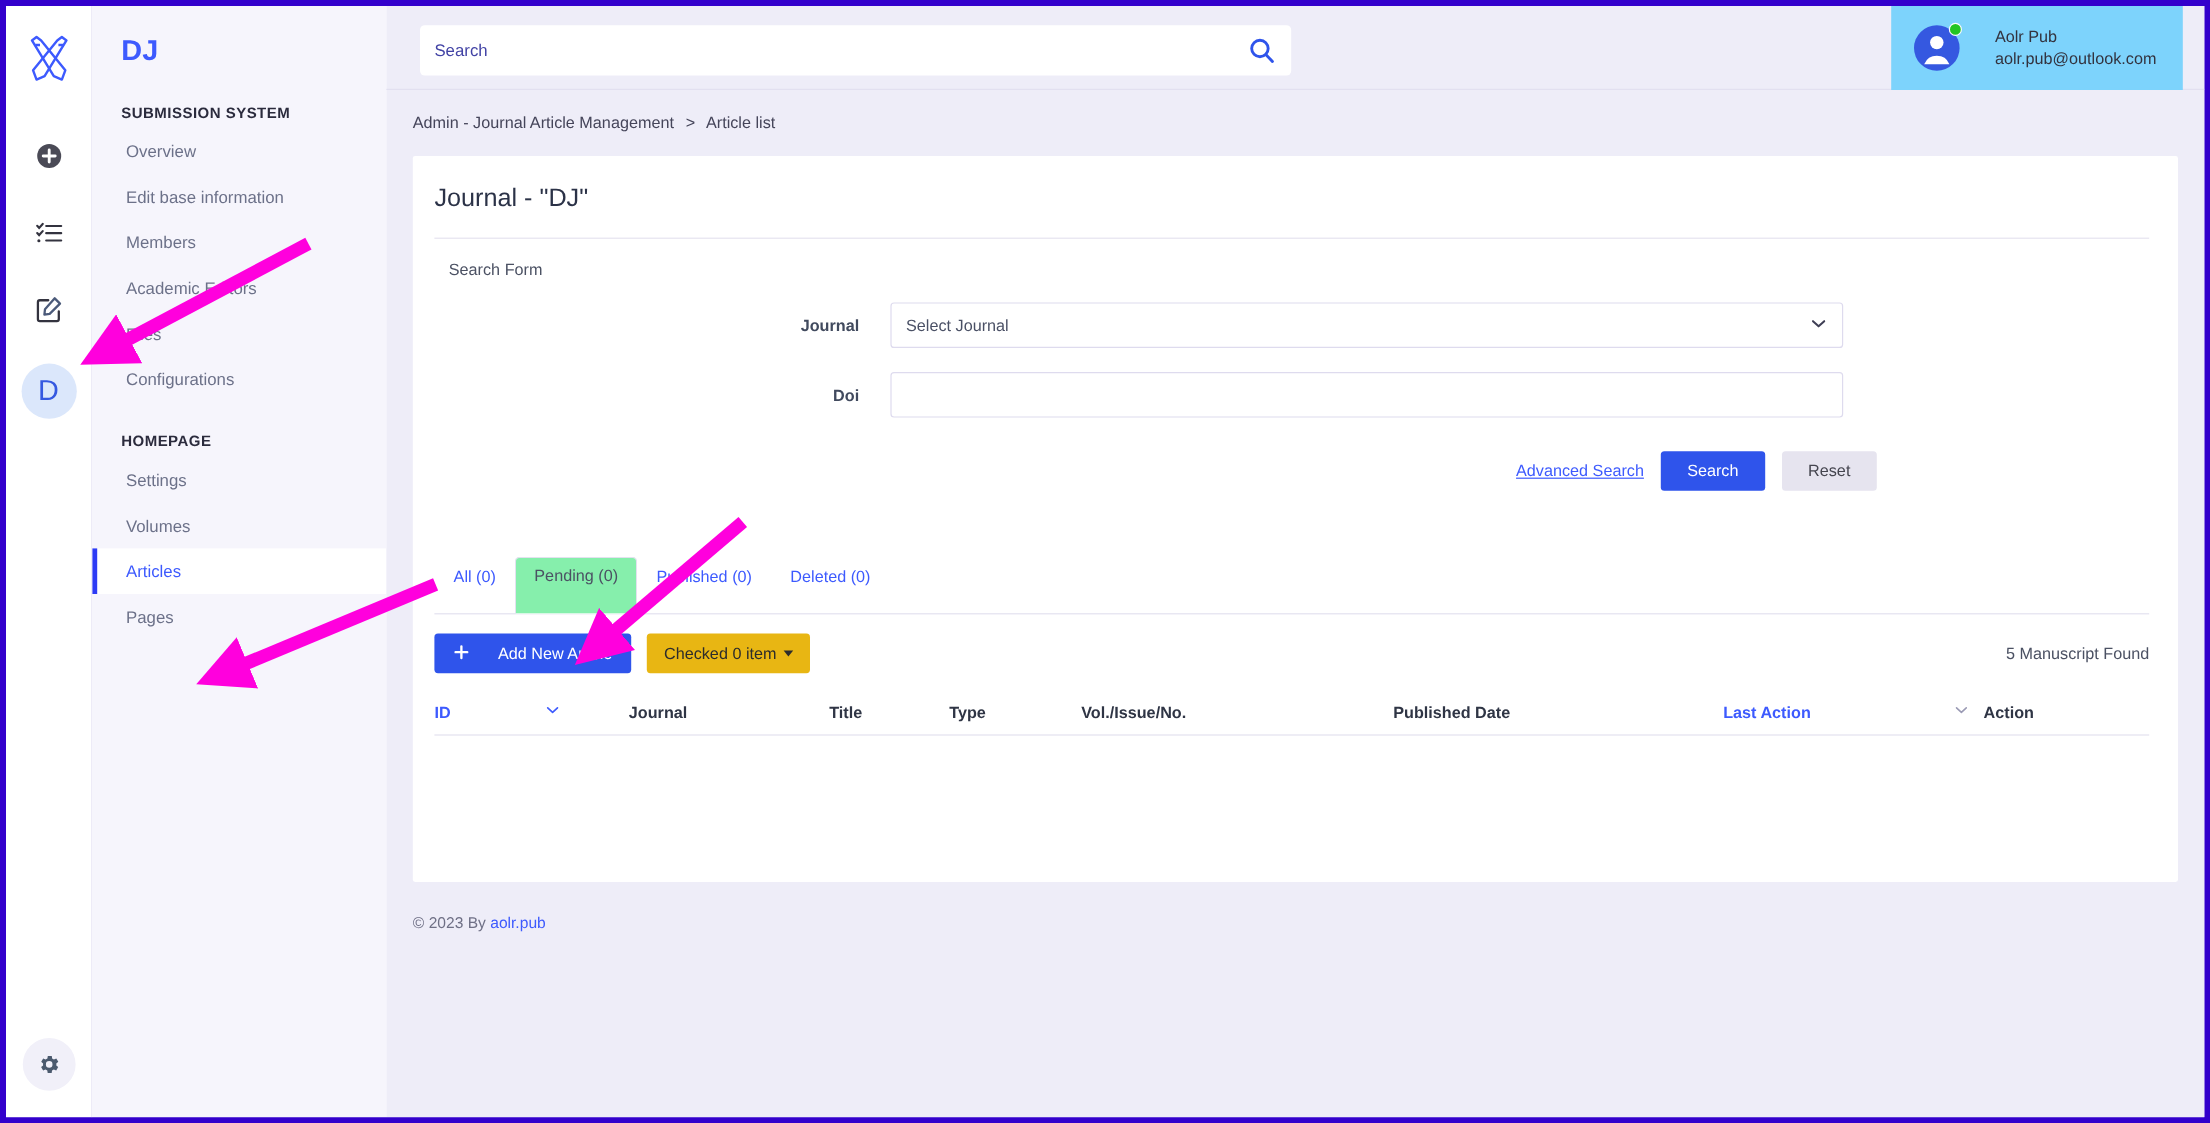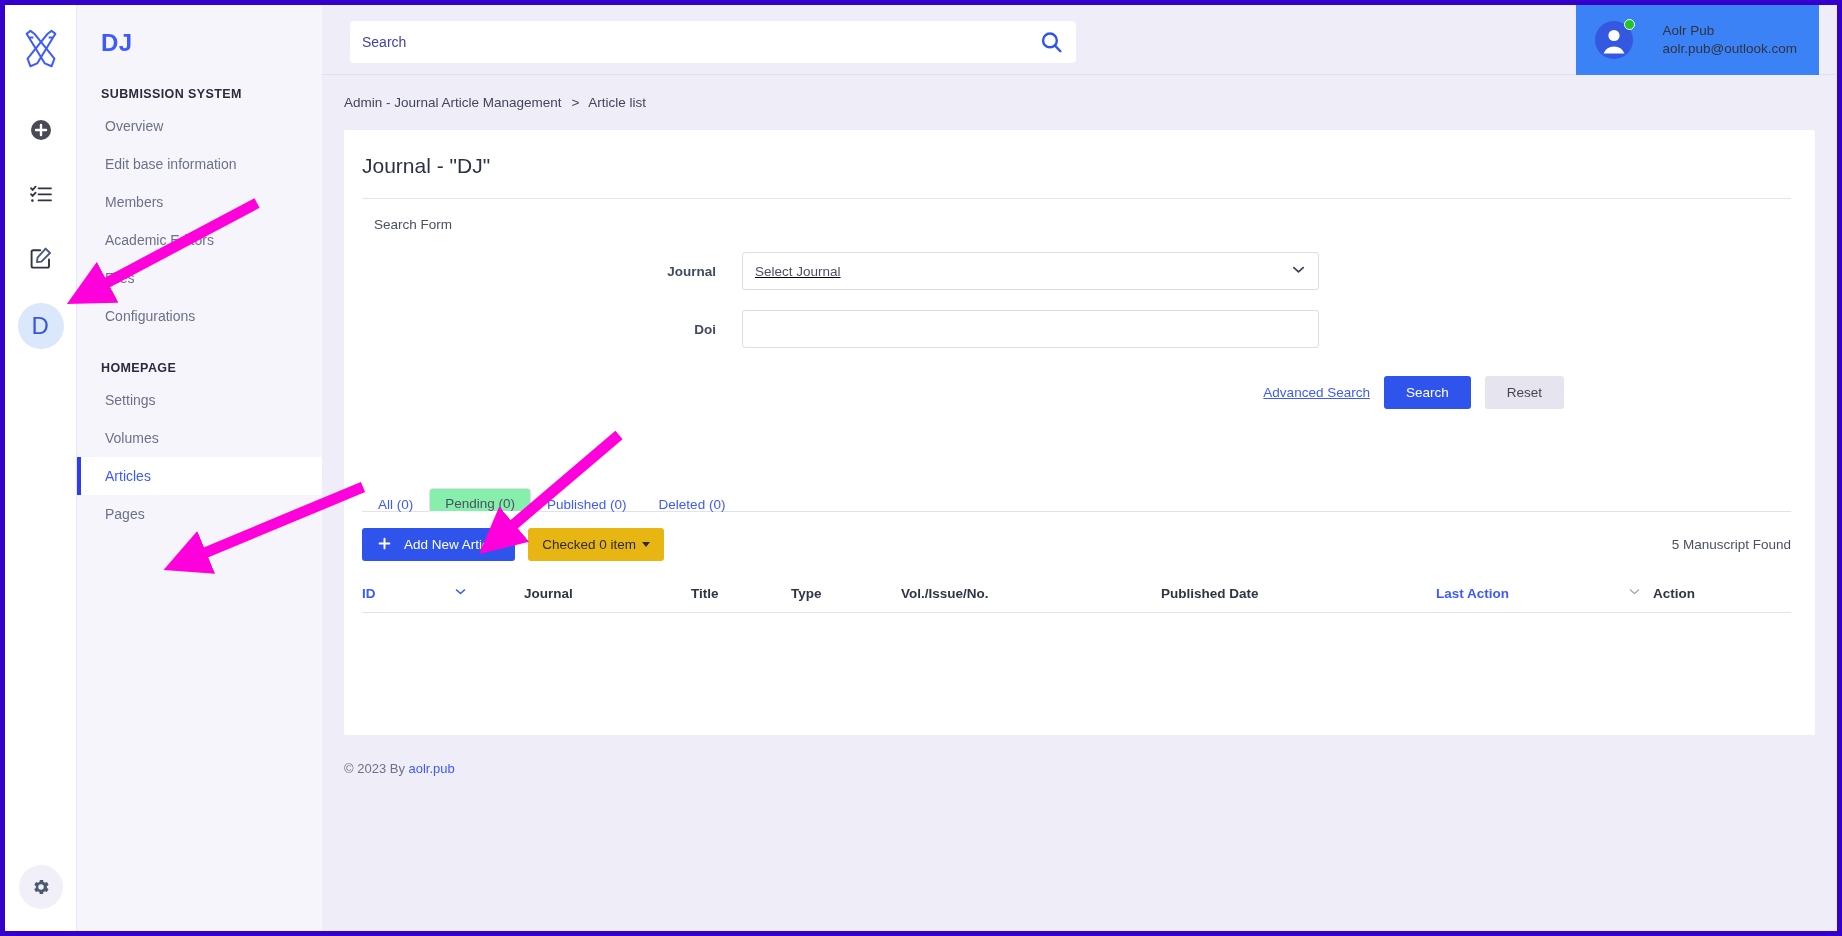--- a/index.html
+++ b/index.html
@@ -82,21 +82,21 @@
   }
   .searchbox input {
     flex: 1; border: none; outline: none; font-size: 14px;
     color: #3c3c55; font-family: "Liberation Sans", sans-serif; background: transparent;
   }
   .searchbox input::placeholder { color: #4243a5; opacity: 1; }
   .search-ic { width: 26px; height: 26px; display:flex; align-items:center; justify-content:center; }
 
   .userbox {
     position: absolute; right: 18px; top: 0; height: 70px;
-    background: #3b82f6;
+    background: #7dd3fc;
     display: flex; align-items: center; gap: 28px; padding: 0 22px 0 18px;
   }
   .avatar-wrap { position: relative; width: 40px; height: 40px; }
   .avatar-dot {
     position: absolute; right: -1px; top: -1px;
     width: 11px; height: 11px; border-radius: 50%;
     background: #22c522; border: 1.5px solid #fbfaff;
   }
   .user-name { font-size: 13.5px; color: #33333f; line-height: 18px; }
   .user-mail { font-size: 13.5px; color: #33333f; line-height: 18px; }
@@ -124,21 +124,21 @@
   }
   .card-rule { margin: 20px 24px 0 18px; border-top: 1px solid #e5e3ef; }
 
   .form-label-row { font-size: 13.5px; color: #4b5163; padding: 18px 0 0 30px; }
 
   .frow { display: flex; align-items: center; margin-top: 20px; }
   .frow .flabel {
     width: 398px; text-align: right; padding-right: 26px;
     font-size: 13.5px; color: #414a5e; font-weight: 700;
   }
-  .fctl { width: 577px; text-decoration: underline; }
+  .fctl { width: 794px; }
   .select-ctl {
     height: 38px; border: 1px solid #dedbee; border-radius: 3px;
     background: #fff; display: flex; align-items: center;
     padding: 0 12px; font-size: 13.5px; color: #4a5065;
     justify-content: space-between;
   }
   .input-ctl {
     height: 38px; border: 1px solid #dedbee; border-radius: 3px;
     background: #fff; width: 100%; padding: 0 12px;
     font-size: 13.5px; color: #4a5065; outline: none;
@@ -158,39 +158,39 @@
   }
   .btn-primary { background: #2f54eb; color: #fff; }
   .btn-reset { background: #e6e4ef; color: #45454f; }
 
   .tabs {
     display: flex; align-items: flex-end; margin: 70px 24px 0 18px;
     border-bottom: 1px solid #e3e1ef; height: 33px;
   }
   .tab {
     font-size: 13.5px; color: #3d5afe;
-    padding: 7px 15px 0 15px; cursor: pointer;
+    padding: 7px 15px 24px 15px; cursor: pointer;
     border: 1px solid transparent; border-bottom: none;
     position: relative; top: 1px;
   }
   .tab.active {
     color: #4b5163; background: #86efac;
     border: 1px solid #e3e1ef; border-bottom: 1px solid #fff;
     border-radius: 4px 4px 0 0;
   }
 
   .action-row {
     display: flex; align-items: center; margin: 16px 24px 0 18px;
     position: relative;
   }
   .btn-add {
     background: #2f54eb; color: #fff; height: 33px; border: none;
     border-radius: 3px; font-size: 13.5px; padding: 0 16px; cursor: pointer;
     font-family: "Liberation Sans", sans-serif;
-    display: flex; align-items: center; gap: 13px;
+    display: flex; align-items: center; gap: 24px;
   }
   .btn-checked {
     background: #e8b613; color: #2c2c2c; height: 33px; border: none;
     border-radius: 3px; font-size: 13.5px; padding: 0 14px; cursor: pointer;
     font-family: "Liberation Sans", sans-serif; margin-left: 13px;
     display: flex; align-items: center; gap: 6px;
   }
   .caret-dn { width: 0; height: 0; border-left: 4px solid transparent; border-right: 4px solid transparent; border-top: 5px solid #2c2c2c; }
   .found {
     margin-left: auto; font-size: 13.5px; color: #4b5163;

